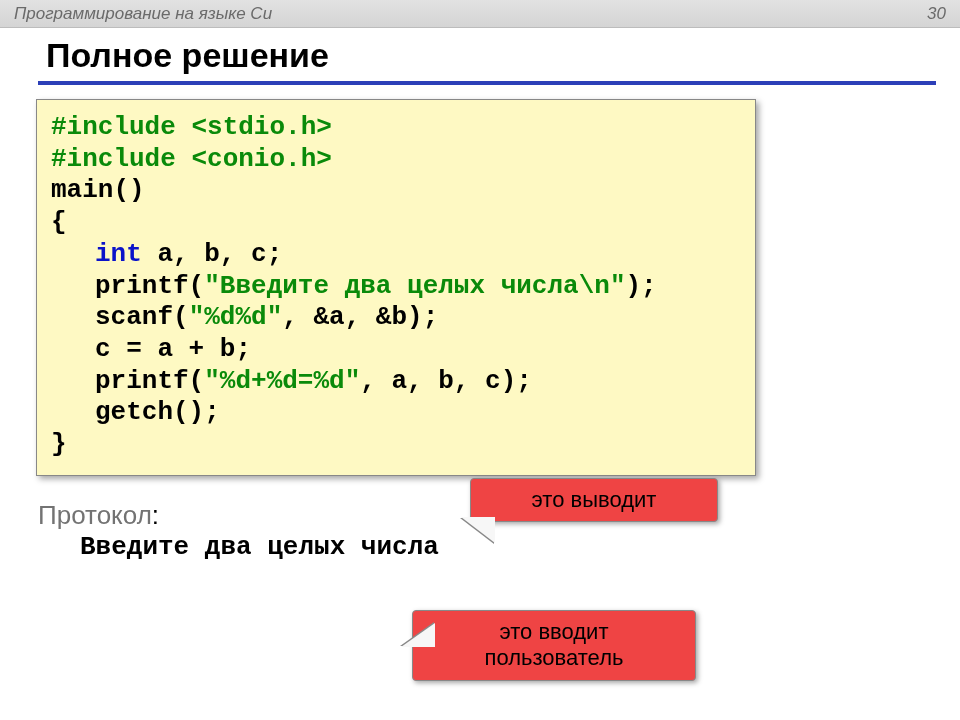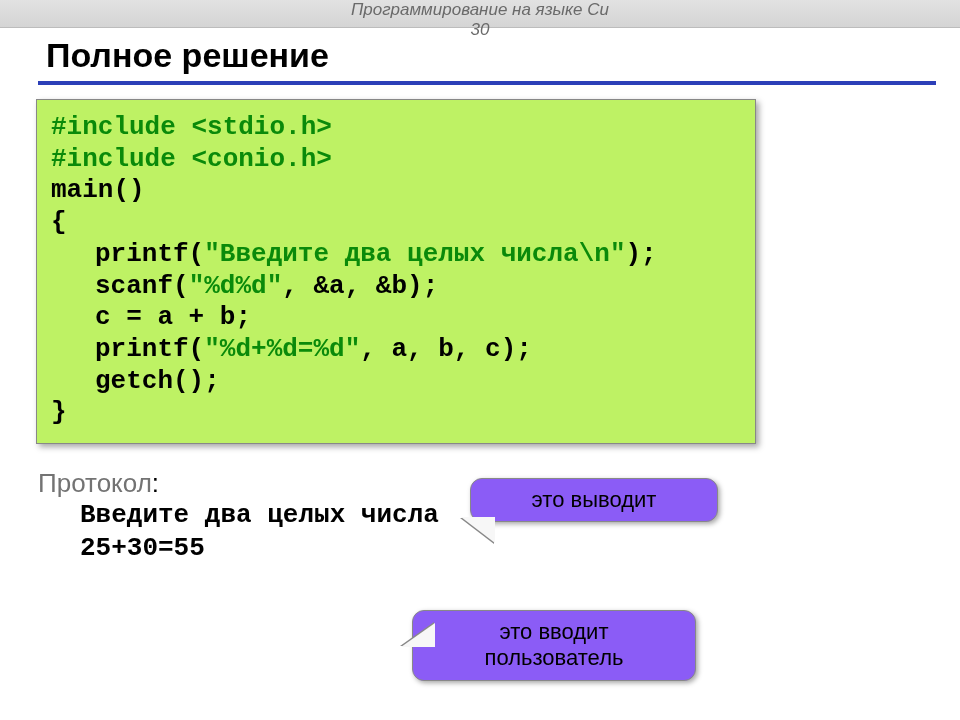--- a/index.html
+++ b/index.html
@@ -1,15 +1,15 @@
 <!DOCTYPE html>
 <html><head>
 <meta charset="utf-8">
 <style>
-  * { margin: 0; padding: 0; box-sizing: border-box; flex-direction: column; }
+  * { margin: 0; padding: 0; box-sizing: border-box; }
   body {
     width: 960px;
     height: 720px;
     background: #ffffff;
     font-family: Arial, Helvetica, sans-serif;
     position: relative;
     overflow: hidden;
   }
   .header-bar {
     width: 100%;
@@ -30,21 +30,21 @@
     color: #000;
     padding: 8px 0 6px 46px;
   }
   .title-underline {
     margin: 0 24px 0 38px;
     border-bottom: 4px solid #2c3fb8;
   }
   .code-box {
     margin: 14px 0 0 36px;
     width: 720px;
-    background: #bef264;
+    background: #fef9c3;
     border: 1px solid #888;
     box-shadow: 3px 3px 6px rgba(0,0,0,0.35);
     padding: 12px 14px 14px 14px;
     font-family: "Courier New", Courier, monospace;
     font-size: 26px;
     line-height: 1.22;
     font-weight: bold;
     color: #000;
   }
   .code-box .green  { color: #0a8a0a; }
@@ -60,23 +60,23 @@
     font-family: "Courier New", Courier, monospace;
     font-weight: bold;
     font-size: 26px;
     color:#000;
     margin-left: 42px;
     line-height: 1.25;
   }
   .protocol-body .red { color: #b20000; }
   .callout {
     position: absolute;
-    background: #8b5cf6;
+    background: #ef4444;
     border: 1px solid #888;
-    border-radius: 12px;
+    border-radius: 4px;
     box-shadow: 2px 2px 5px rgba(0,0,0,0.35);
     padding: 8px 18px;
     font-size: 22px;
     color: #000;
     text-align: center;
     line-height: 1.2;
   }
   .callout .tail {
     position: absolute;
     width: 0; height: 0;
@@ -112,38 +112,40 @@
 <div class="code-box">
   <div>
     <span class="green">#include </span><span class="green">&lt;stdio.h&gt;</span>
   </div>
   <div>
     <span class="green">#include </span><span class="green">&lt;conio.h&gt;</span>
   </div>
   <div>main()</div>
   <div>{</div>
   <div>
+    <span class="indent"><span class="blue">int</span><span> a, b, c;</span></span>
+  </div>
+  <div>
     <span class="indent"><span>printf(</span><span class="green">"Введите два целых числа\n"</span><span>);</span></span>
   </div>
   <div>
     <span class="indent"><span>scanf(</span><span class="green">"%d%d"</span><span>, &amp;a, &amp;b);</span></span>
   </div>
   <div><span class="indent">c = a + b;</span></div>
   <div>
     <span class="indent"><span>printf(</span><span class="green">"%d+%d=%d"</span><span>, a, b, c);</span></span>
   </div>
   <div><span class="indent">getch();</span></div>
   <div>}</div>
 </div>
 
 <div class="protocol">
   <span class="protocol-title">Протокол</span><span>:</span>
   <div class="protocol-body">
     <div>Введите два целых числа</div>
-    <div>25+30=55</div>
   </div>
 </div>
 
 <div class="callout callout-top">
   <div>это выводит</div>
   <div class="tail"></div>
 </div>
 
 <div class="callout callout-bot">
   <div>это вводит</div>

